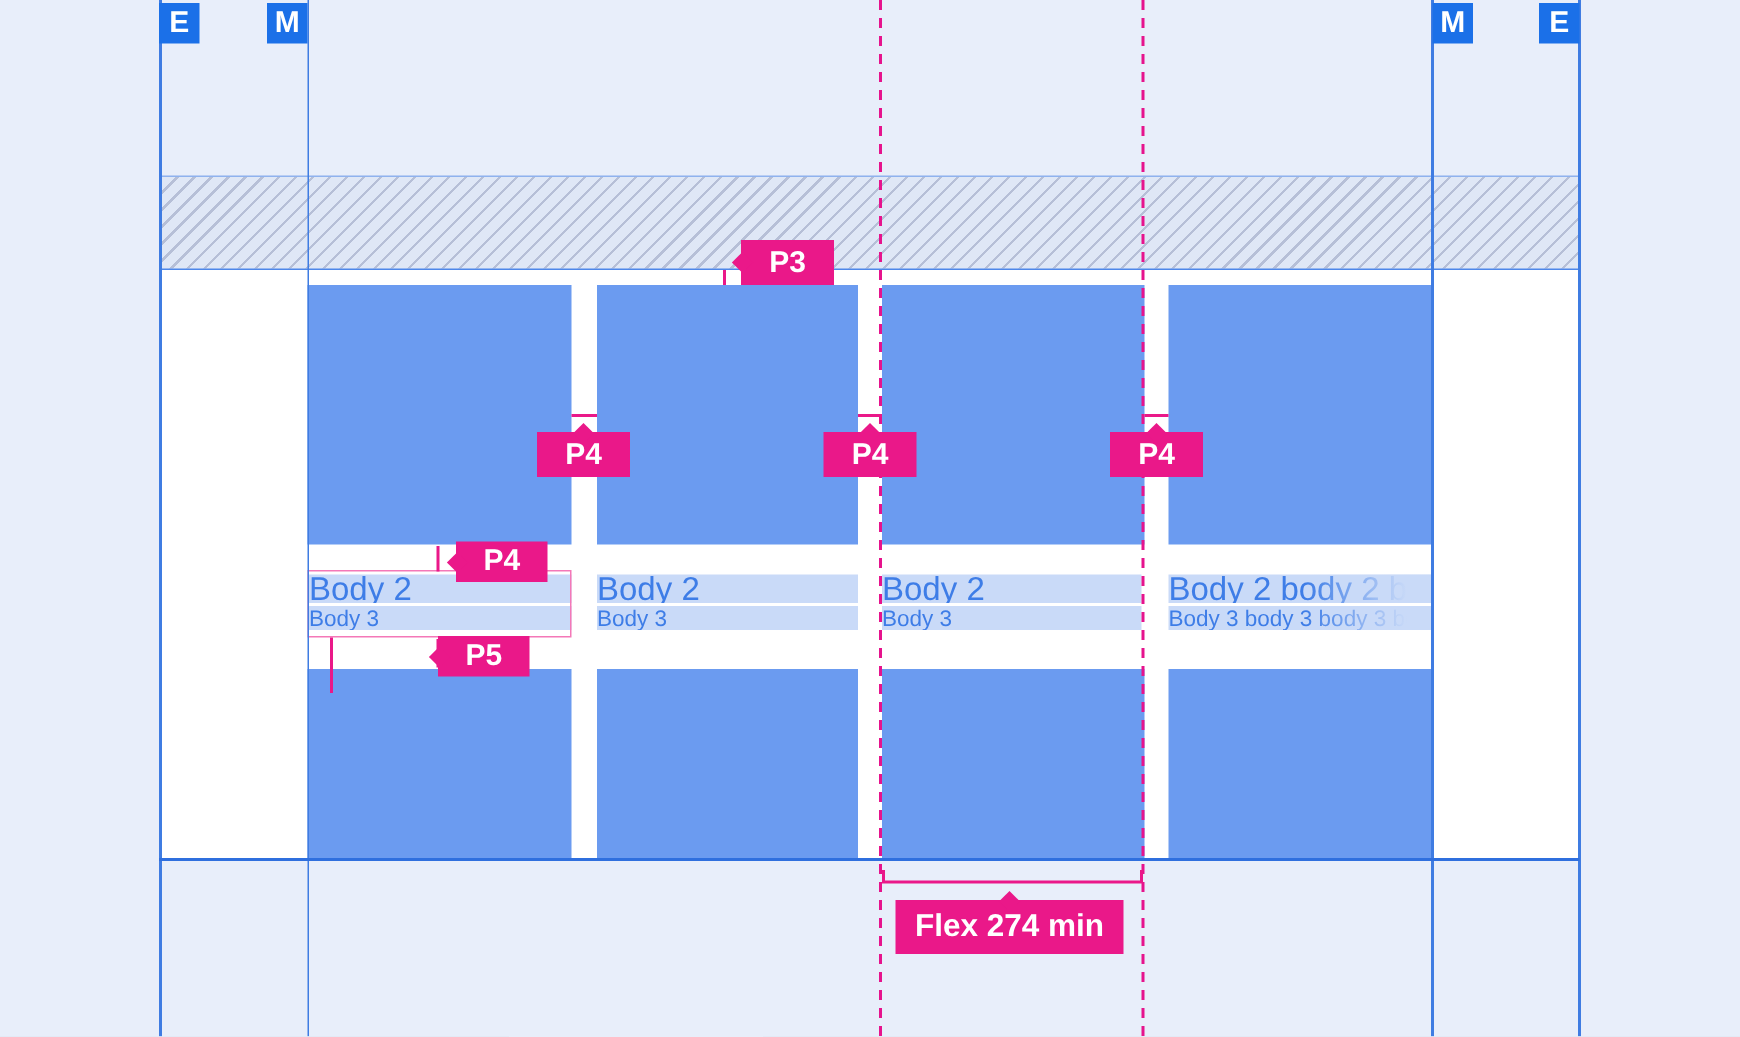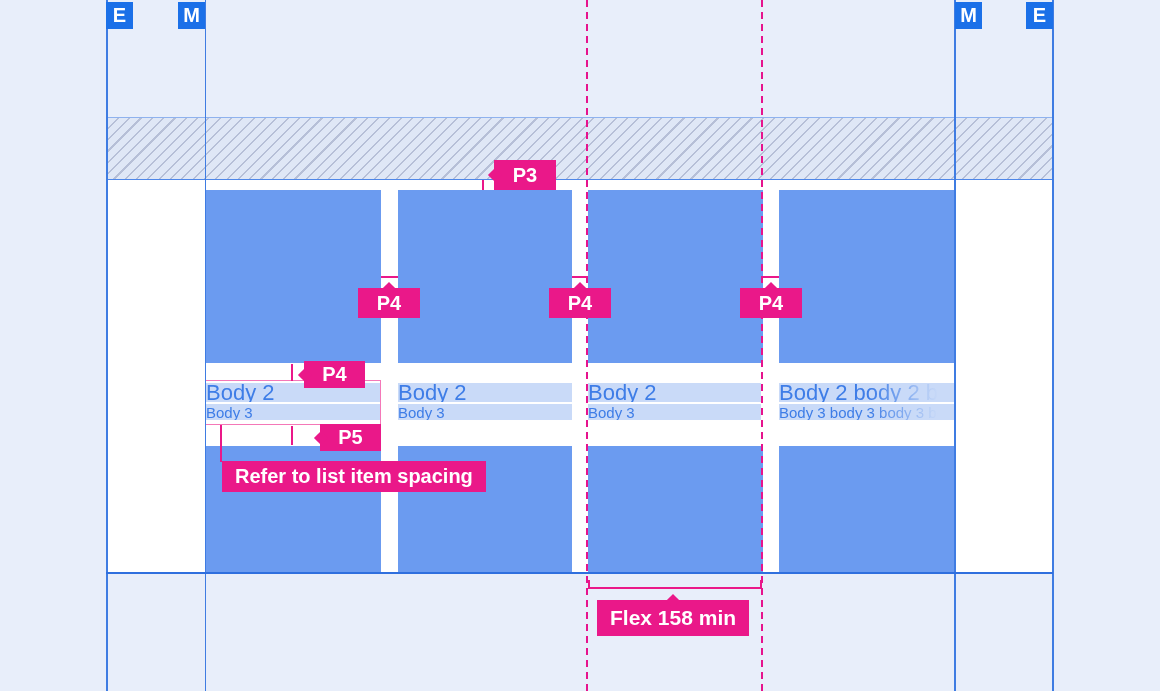--- a/index.html
+++ b/index.html
@@ -127,28 +127,25 @@
   </div>
   <div class="badge p-badge" style="left:740px;top:288px">
     <span class="caret up"></span>
     <span>P4</span>
   </div>
 
   <div class="badge p-badge small" style="left:304px;top:361px">
     <span class="caret left"></span>
     <span>P4</span>
   </div>
-  <div class="badge p-badge small" style="left:320px;top:424px">
+  <div class="badge p-badge small" style="left:292px;top:424px">
     <span class="caret left"></span>
     <span>P5</span>
   </div>
 
-  <div class="badge text-badge" style="left:222px;top:461px">
-    <span>Refer to list item spacing</span>
-  </div>
 
 
   <div class="badge text-badge" style="left:597px;top:600px;height:36px;font-size:21px">
     <span class="caret up"></span>
-    <span>Flex 158 min</span>
+    <span>Flex 274 min</span>
   </div>
 
 </div>
 
 </body></html>

